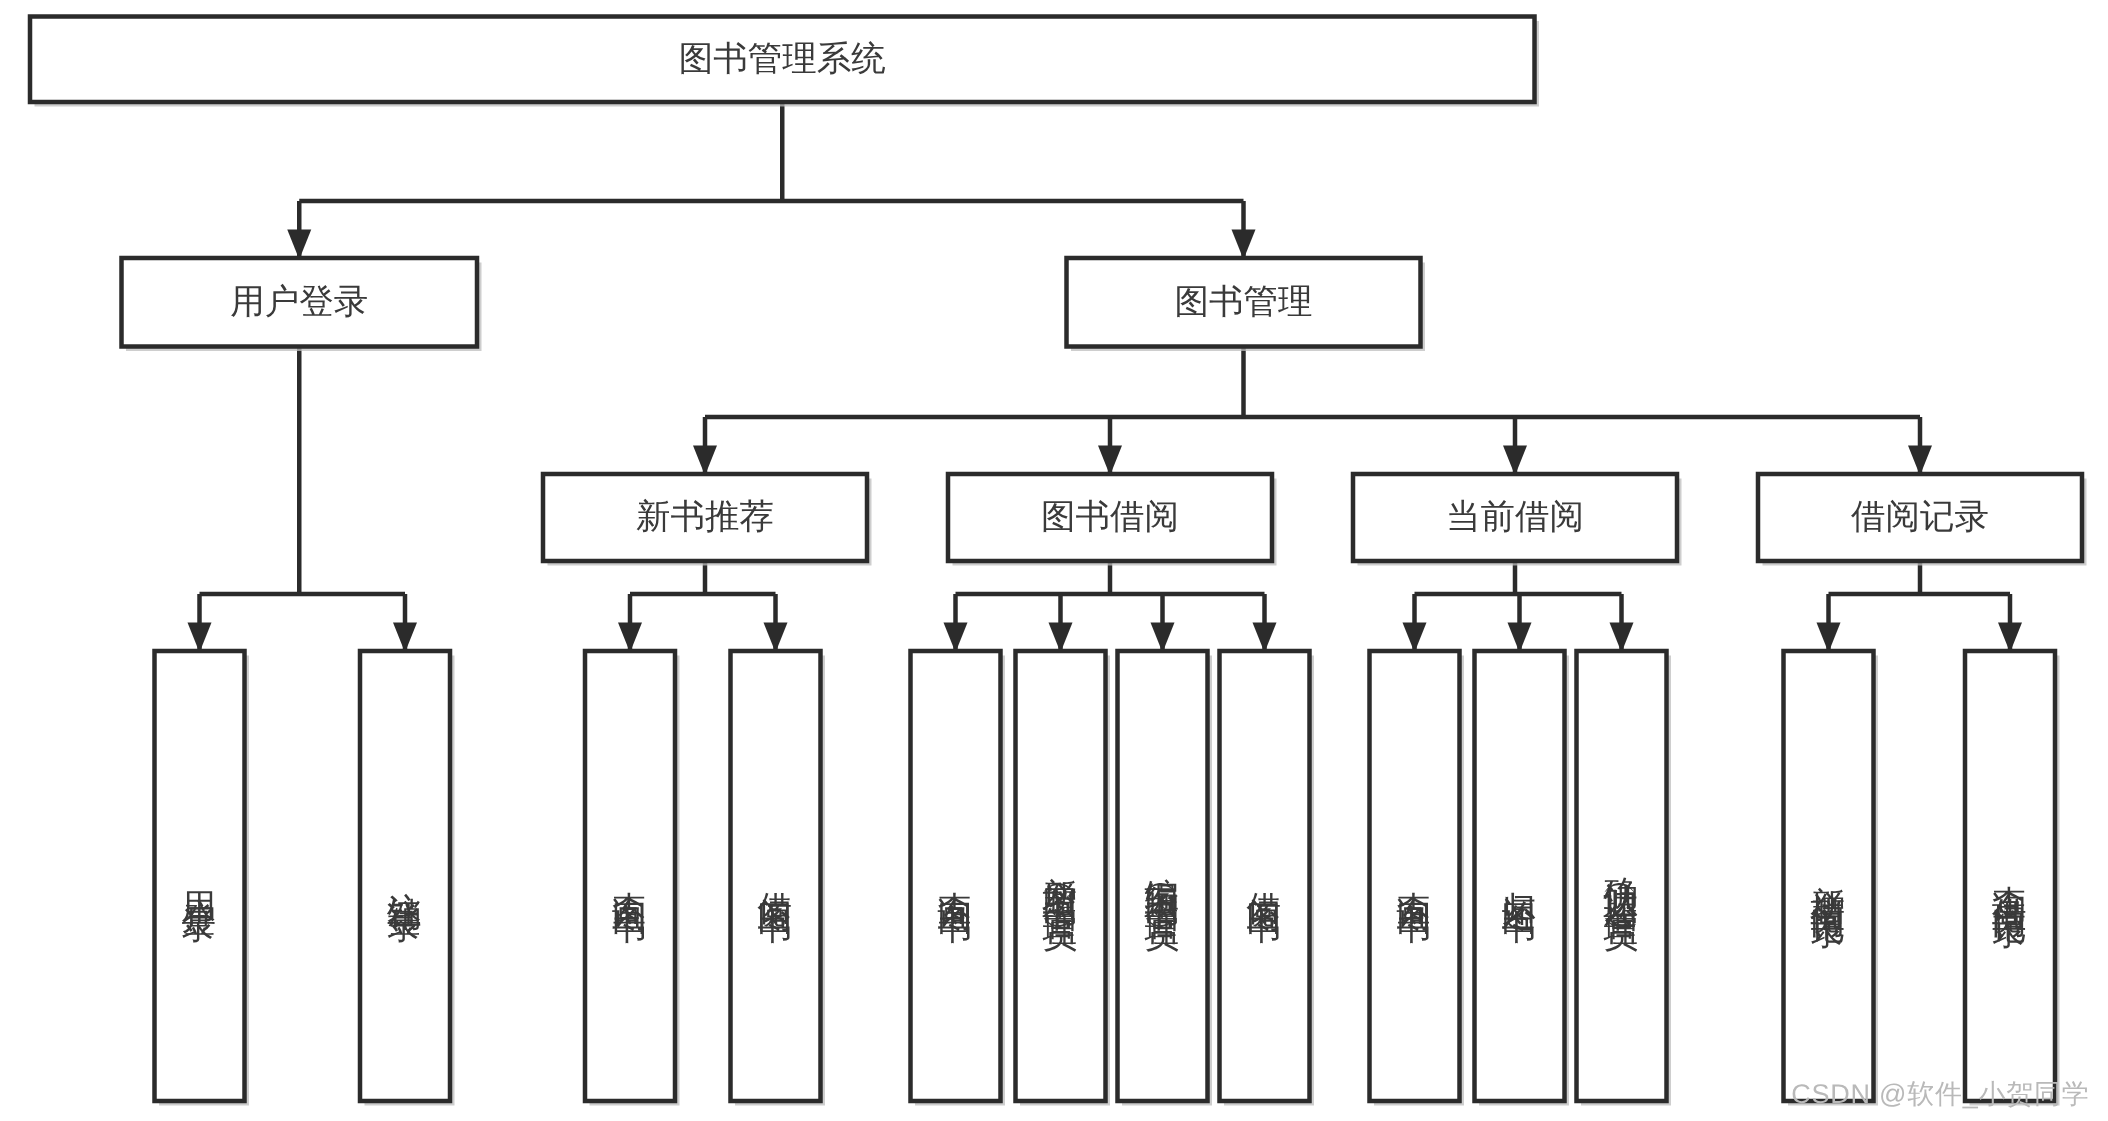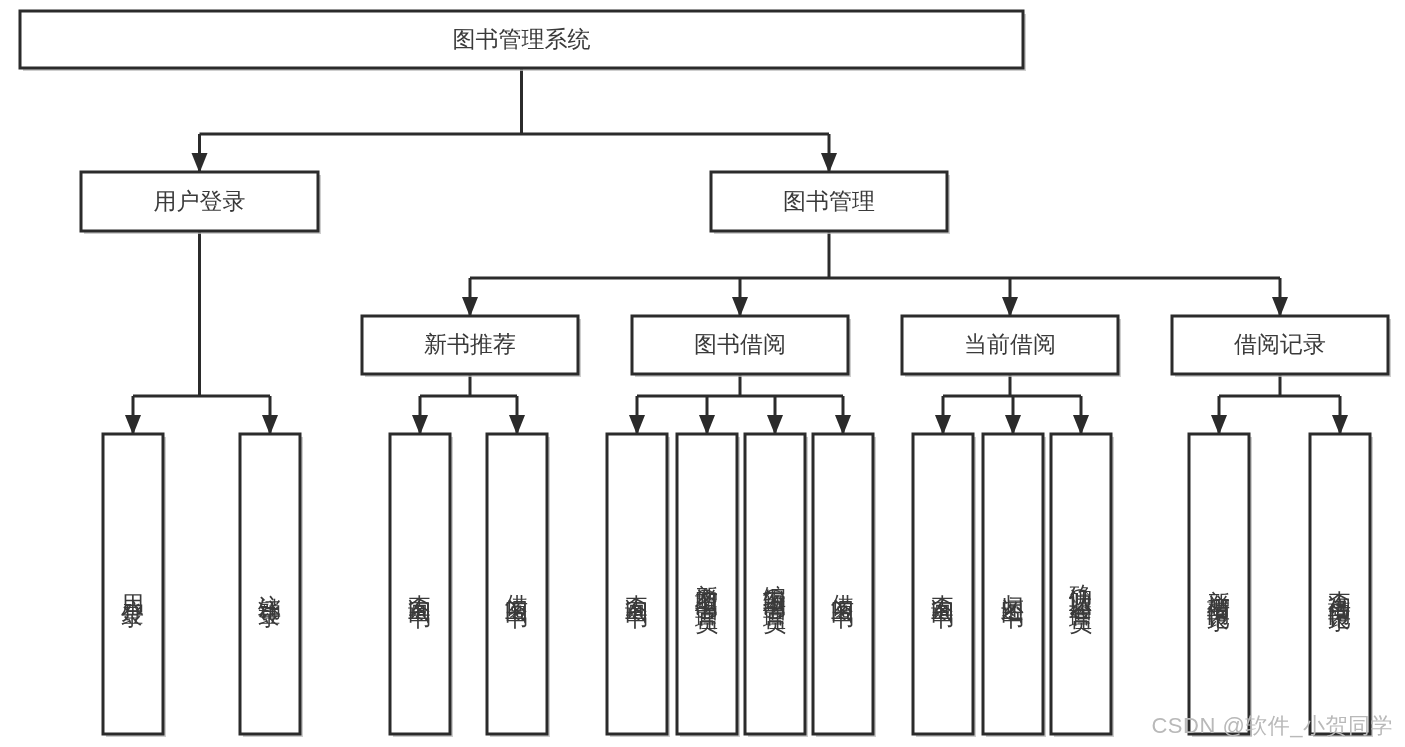--- a/index.html
+++ b/index.html
@@ -63,21 +63,21 @@
     color: #3a3a3a;
     letter-spacing: 4px;
     white-space: nowrap;
     text-align: center;
   }
   #watermark {
     position: absolute;
     right: 8px;
     bottom: 6px;
     font-family: "Liberation Sans", "DejaVu Sans", sans-serif;
-    font-size: 22px;
+    font-size: 18px;
     color: #b9b9b9;
     letter-spacing: 0.5px;
     white-space: nowrap;
   }
 </style>
 </head>
 <body>
 
 <div id="diagram-root">
   <svg id="diagram-svg" width="1405" height="747" viewBox="0 0 1405 747" xmlns="http://www.w3.org/2000/svg">

